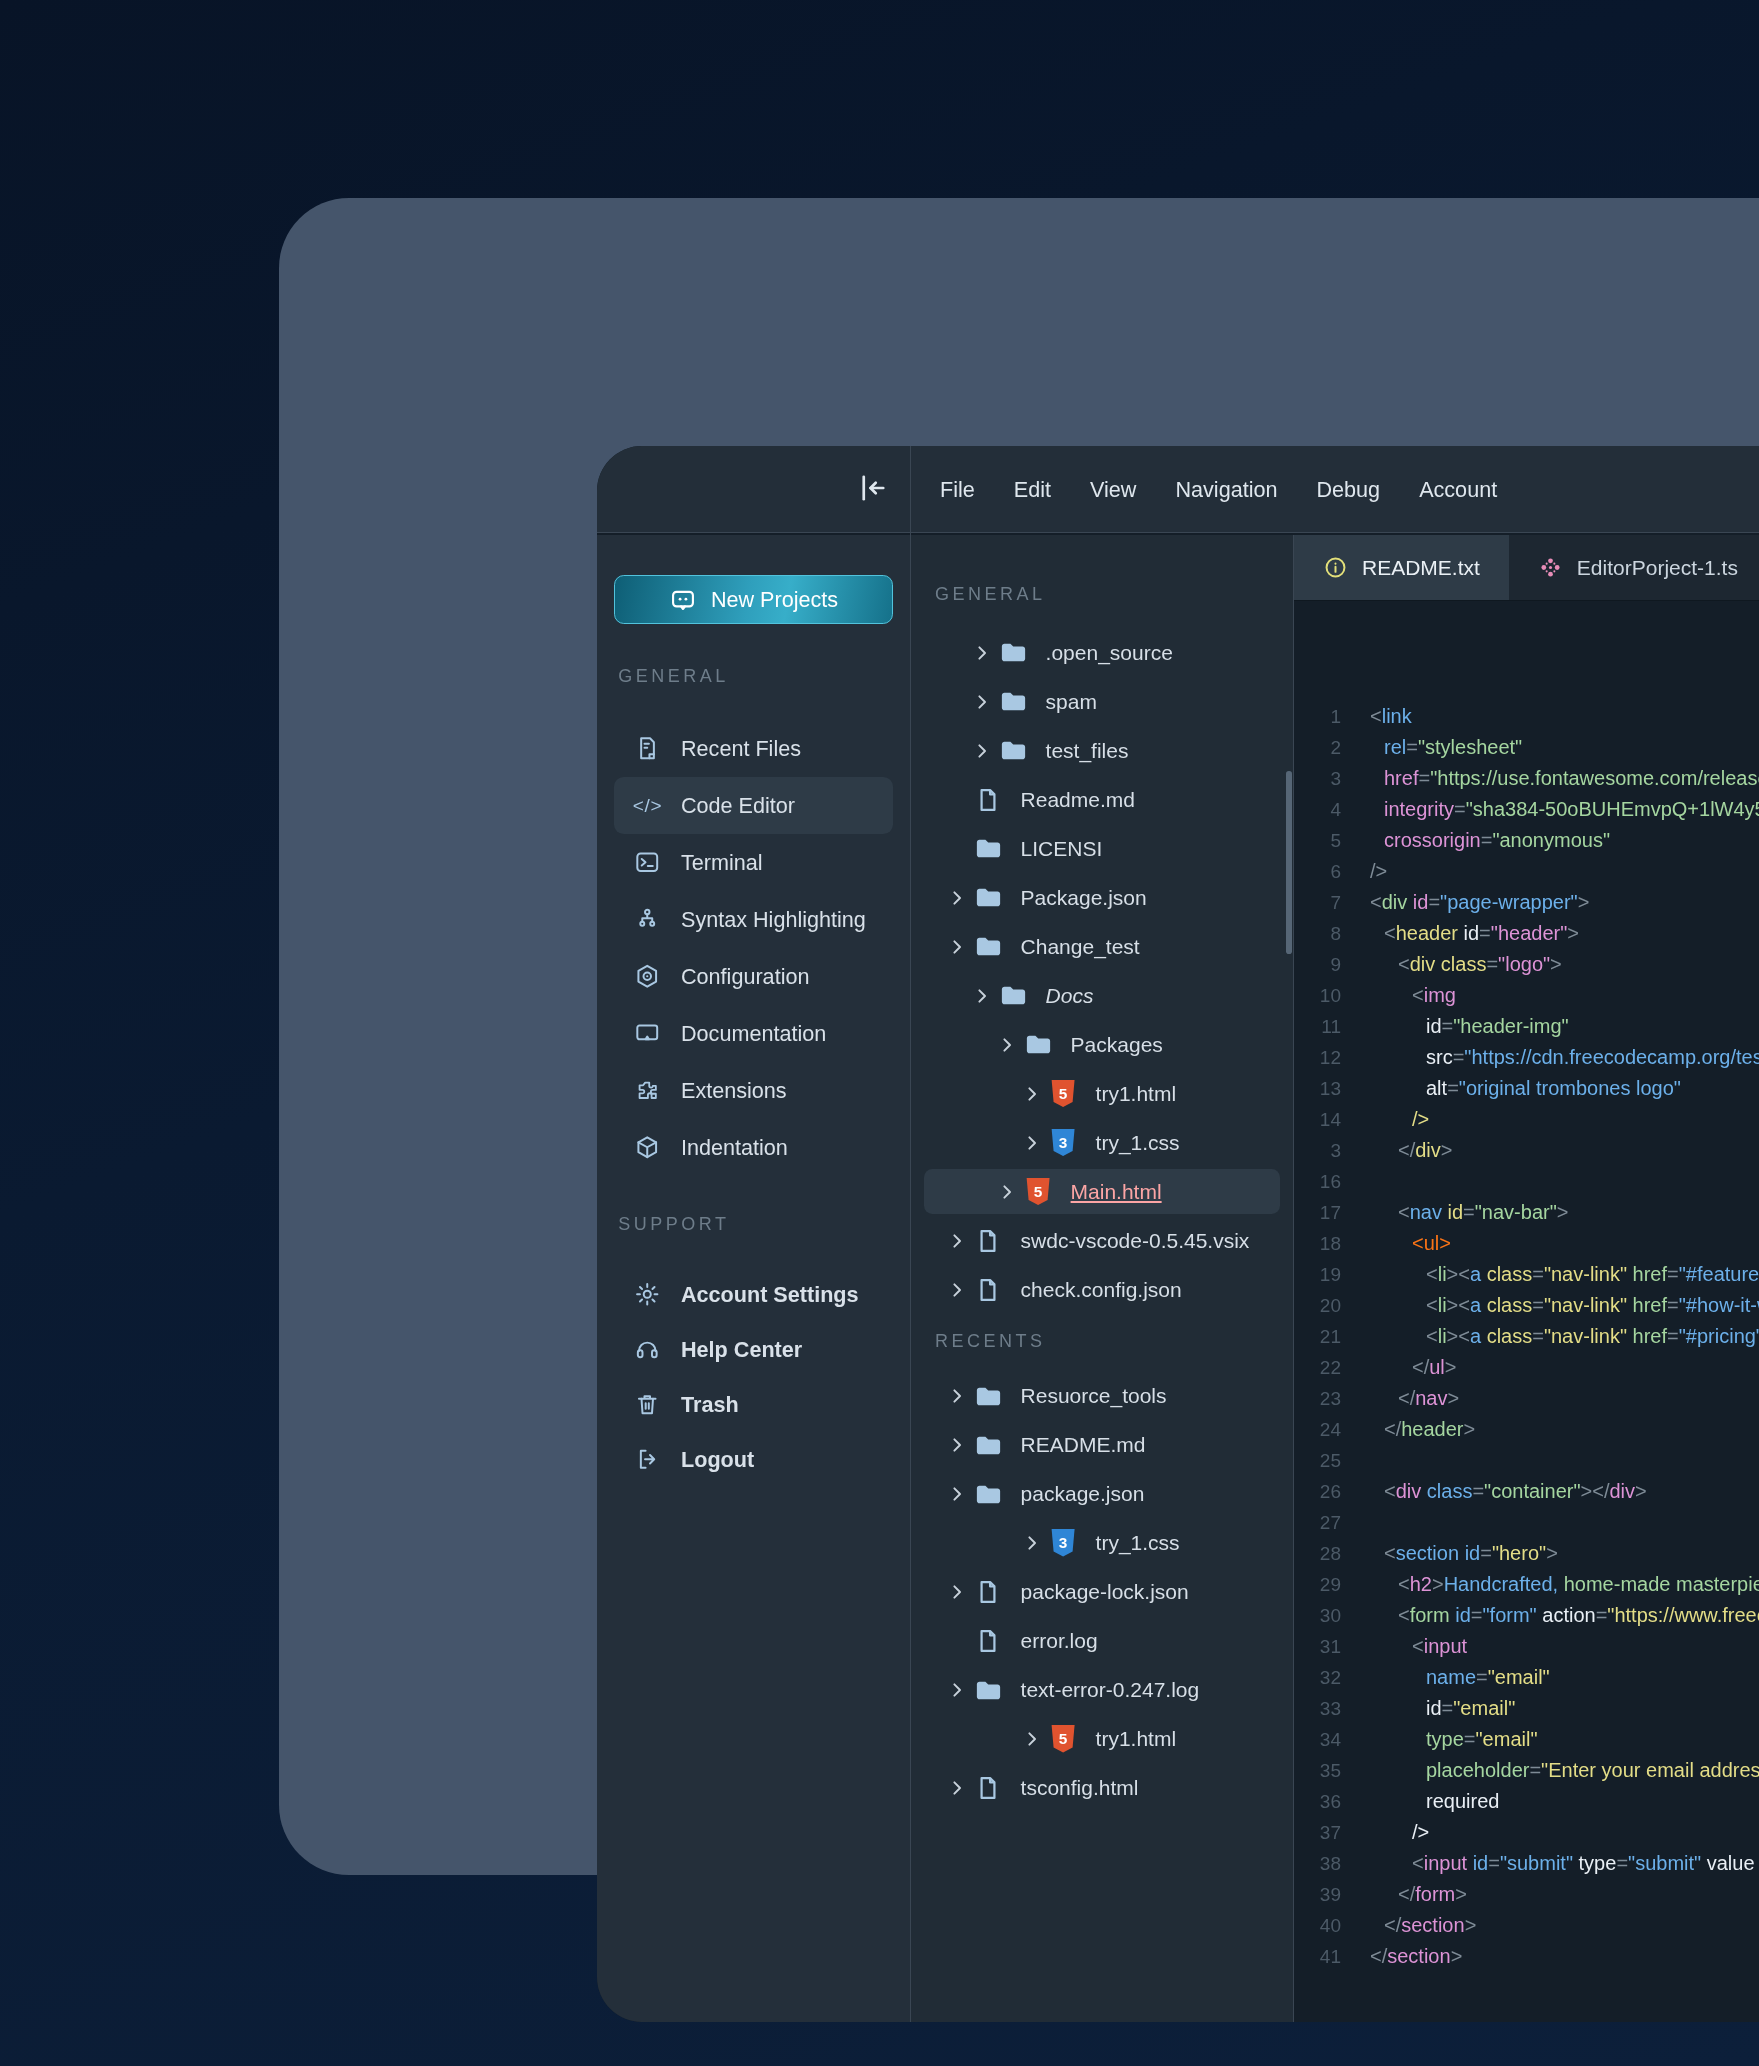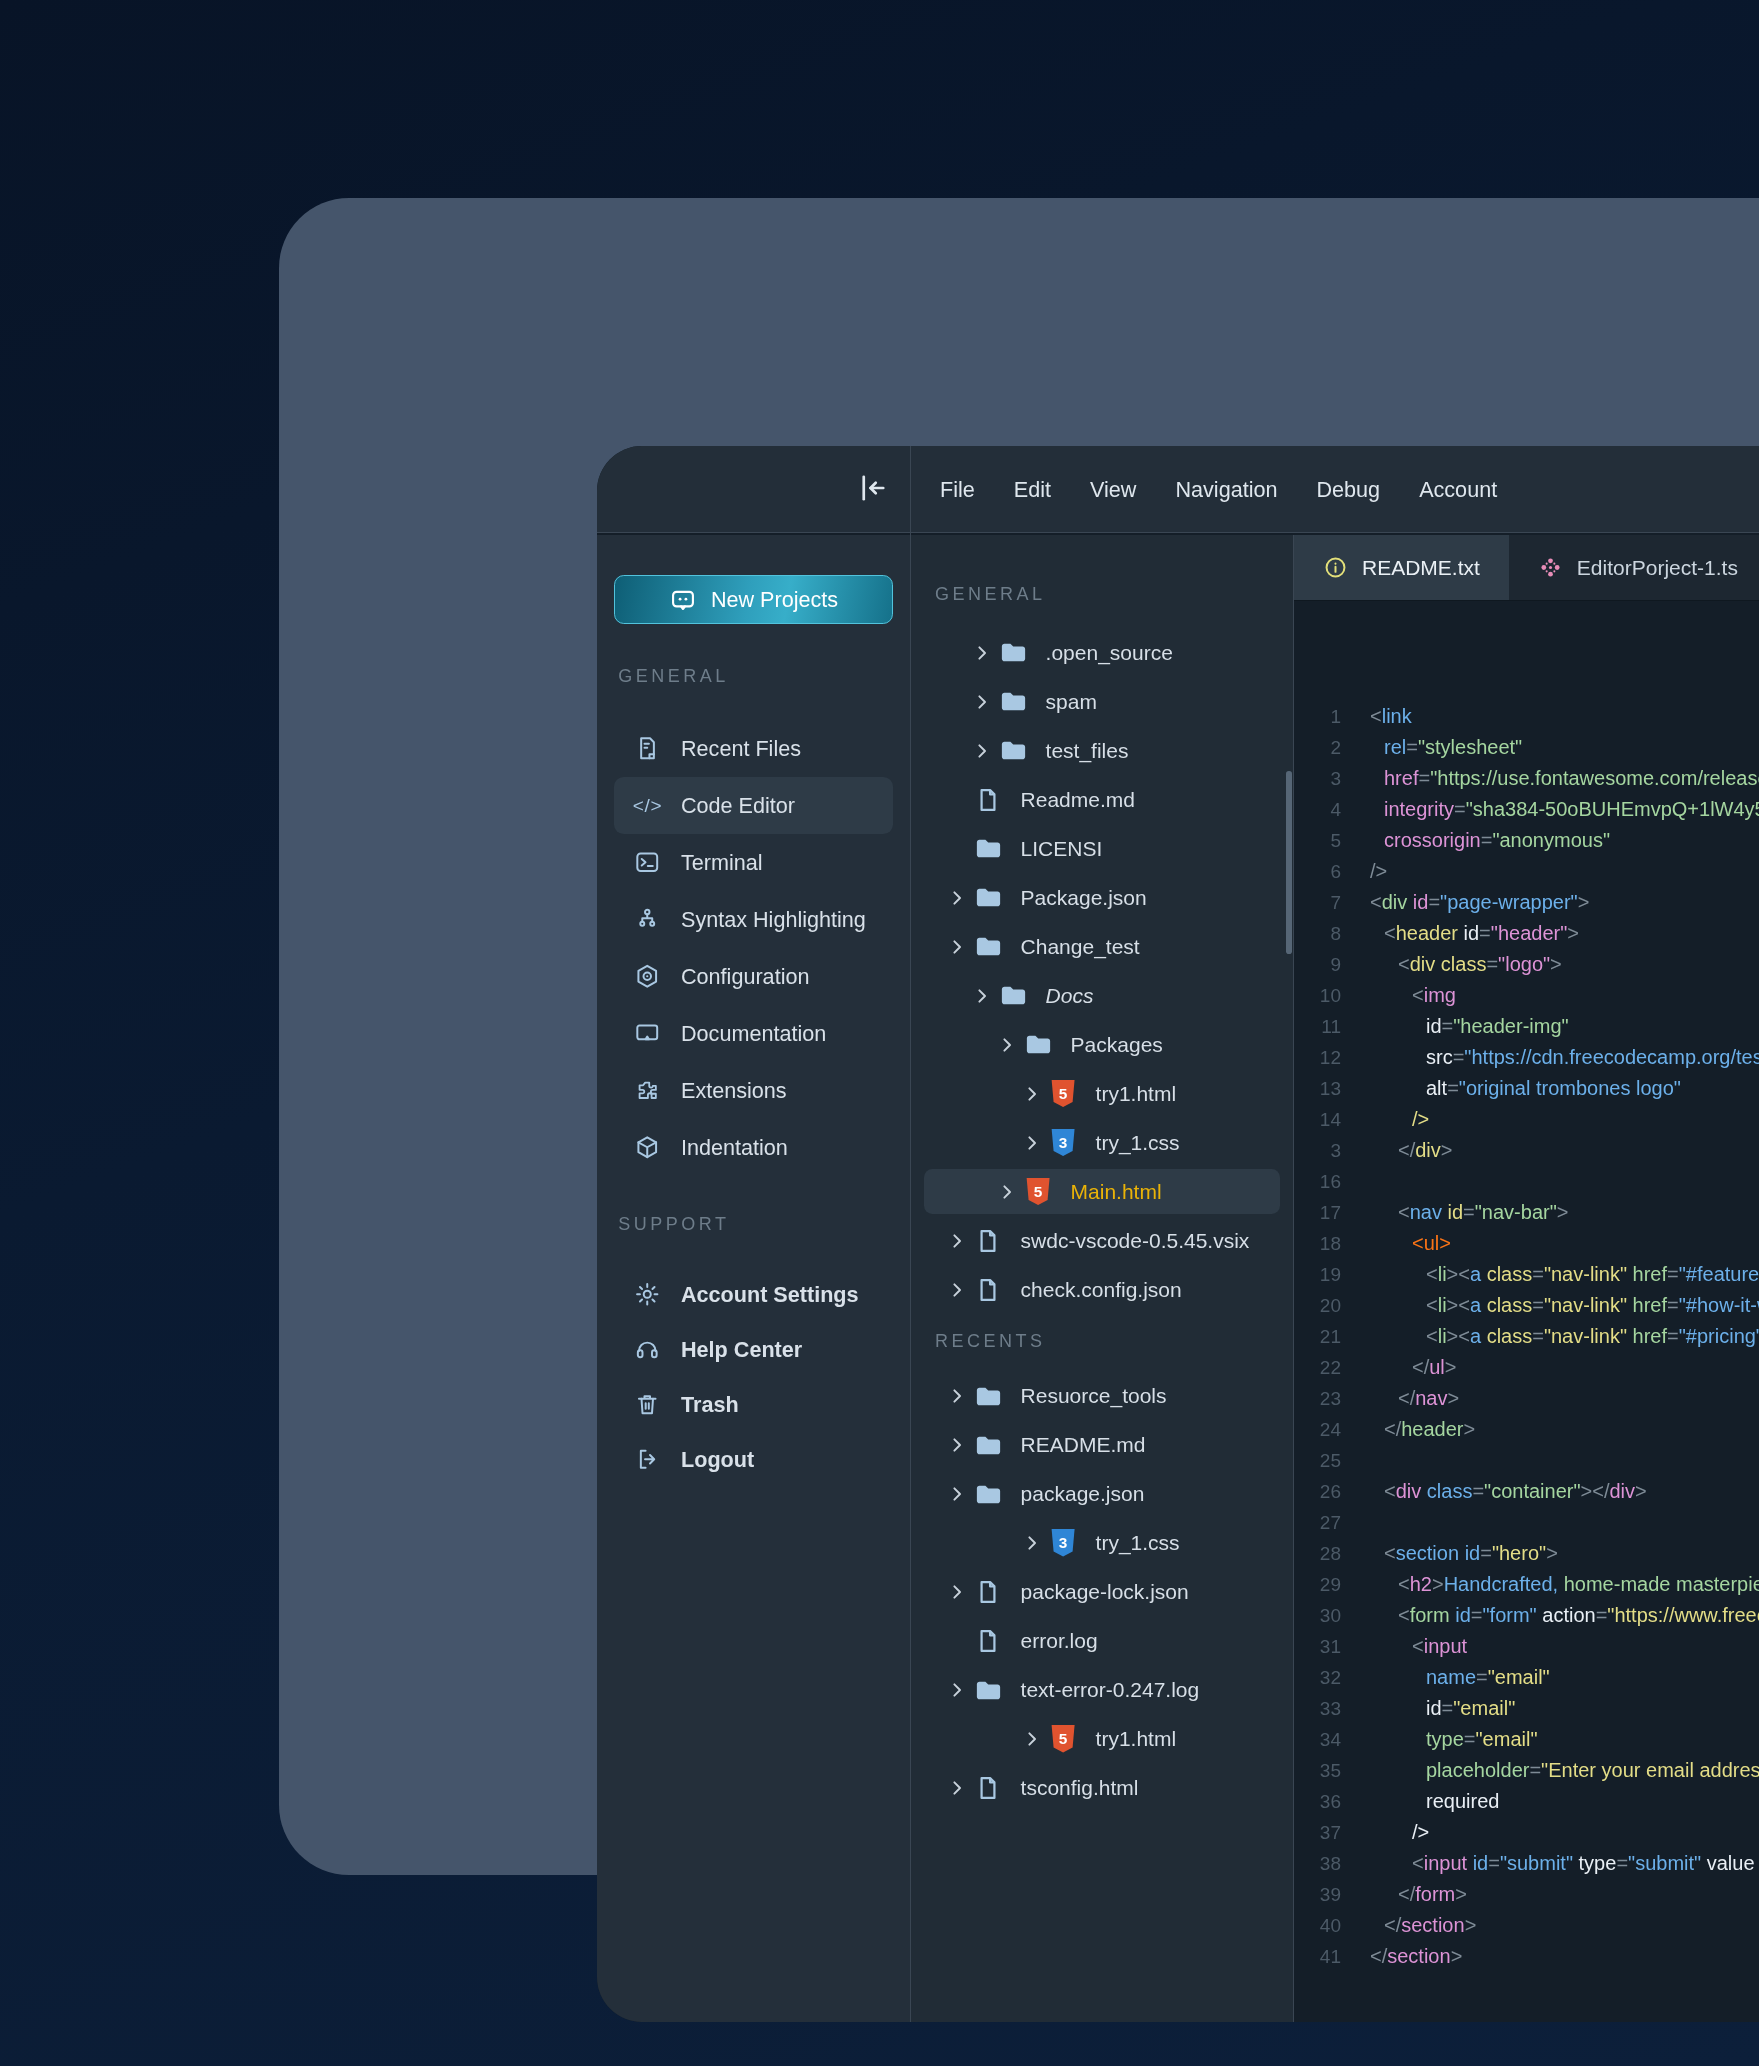--- a/index.html
+++ b/index.html
@@ -44,21 +44,21 @@
   .tt1{margin-top:49px;}
   .tt2{margin-top:17px;}
   .tree-items.g1{margin-top:23px;}
   .tree-items.g2{margin-top:19.5px;}
   .tree-row{position:relative;height:49px;display:flex;align-items:center;cursor:pointer;z-index:1;}
   .tree-row.sel::before{content:'';position:absolute;left:12.6px;right:12.6px;top:2.1px;bottom:2.1px;
         background:#2e3b47;border-radius:8.4px;z-index:-1;}
   .tr-chev{width:21px;flex:none;display:flex;align-items:center;justify-content:center;}
   .tr-ic{margin-left:5.6px;width:31px;height:31px;flex:none;display:flex;align-items:center;justify-content:center;}
   .tr-lb{margin-left:17px;font-size:21px;color:#d7dfe7;white-space:nowrap;}
-  .tree-row.sel .tr-lb{color:#eab308;}
+  .tree-row.sel .tr-lb{color:#fca5a5;text-decoration:underline;}
   .scrollthumb{position:absolute;right:1.4px;top:236px;width:5.6px;height:183px;border-radius:2.8px;background:#566676;}
 
   .shield{width:25px;height:28px;display:flex;align-items:center;justify-content:center;
           clip-path:polygon(4% 0,96% 0,88% 80%,50% 98%,12% 80%);}
   .shield b{color:#fff;font-size:15.4px;}
 
   
   .editor{position:absolute;left:697px;top:89px;right:0;bottom:0;background:#141e28;}
   .tabbar{position:absolute;left:0;top:0;right:0;height:66px;background:#1d2731;
           border-bottom:1.4px solid #0f1820;display:flex;}

